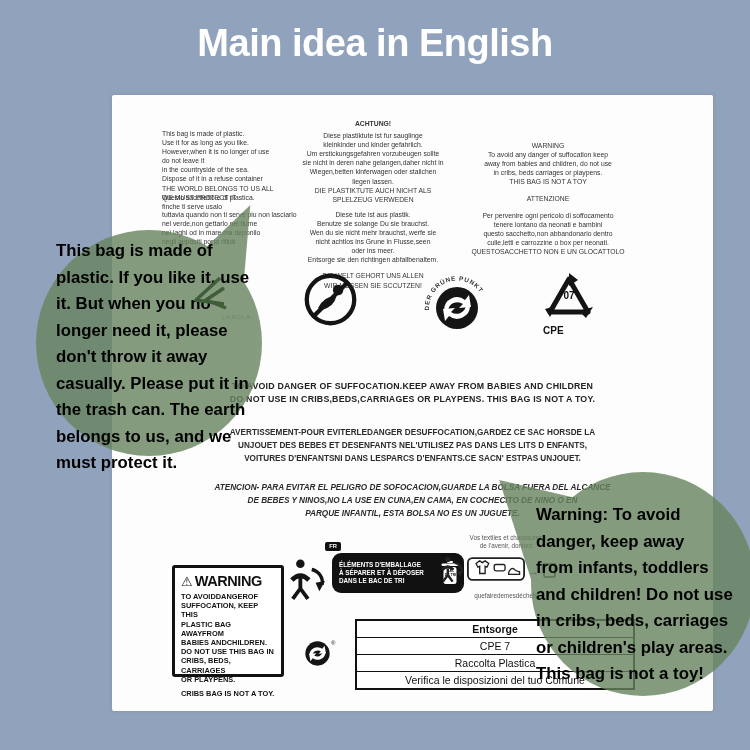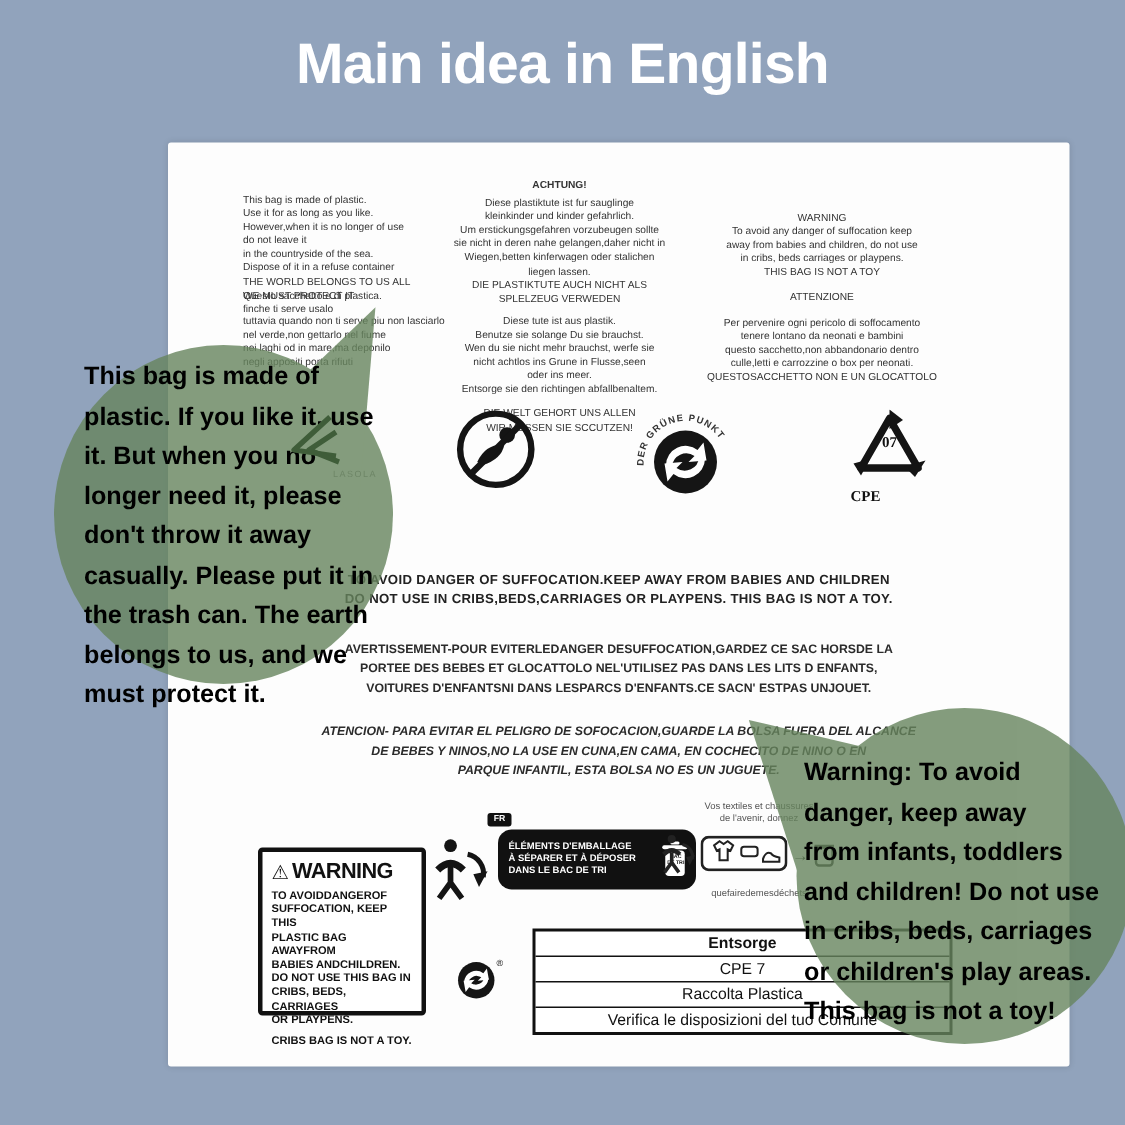--- a/index.html
+++ b/index.html
@@ -117,35 +117,35 @@
           </defs>
         <text font-size="6.3" fill="#333" letter-spacing="0.8" font-weight="bold">
           <textPath href="#arcp" startOffset="8%">DER GRÜNE PUNKT</textPath>
         </text>
         <circle cx="38" cy="47" r="21" fill="#151515"></circle>
         <path d="M25 49 a13 13 0 0 1 21 -10 l4 -5 2 12 -12 1 4 -4 a9.5 9.5 0 0 0 -15 7 z" fill="#fff"></path>
         <path d="M51 45 a13 13 0 0 1 -21 10 l-4 5 -2 -12 12 -1 -4 4 a9.5 9.5 0 0 0 15 -7 z" fill="#fff"></path>
       </svg>
     </div>
 
-    <div class="abs" style="left:455px;top:178px;width:52px;font-family:Liberation Serif, serif;">
+    <div class="abs" style="left:431px;top:178px;width:52px;">
       <svg width="52" height="46" viewBox="0 0 52 46">
         <path d="M26 6 L45 39 L7 39 Z" fill="none" stroke="#141414" stroke-width="5" stroke-linejoin="round"></path>
         <polygon points="26,0 35,7 26,13" fill="#141414"></polygon>
         <polygon points="50,34 43,45 36,38" fill="#141414"></polygon>
         <polygon points="2,36 13,33 7,44" fill="#141414"></polygon>
       </svg>
       <div class="num07">07</div>
       <div class="cpe">CPE</div>
     </div>
 
     <div class="abs cen-en pre">TO AVOID DANGER OF SUFFOCATION.KEEP AWAY FROM BABIES AND CHILDREN
 DO NOT USE IN CRIBS,BEDS,CARRIAGES OR PLAYPENS. THIS BAG IS NOT A TOY.</div>
     <div class="abs cen-fr pre">AVERTISSEMENT-POUR EVITERLEDANGER DESUFFOCATION,GARDEZ CE SAC HORSDE LA
-PORTEE DES BEBES ET GLOCATTOLO NEL'UTILISEZ PAS DANS LES LITS D ENFANTS,
+UNJOUET DES BEBES ET DESENFANTS NEL'UTILISEZ PAS DANS LES LITS D ENFANTS,
 VOITURES D'ENFANTSNI DANS LESPARCS D'ENFANTS.CE SACN' ESTPAS UNJOUET.</div>
     <div class="abs cen-es pre">ATENCION- PARA EVITAR EL PELIGRO DE SOFOCACION,GUARDE LA BOLSA FUERA DEL ALCANCE
 DE BEBES Y NINOS,NO LA USE EN CUNA,EN CAMA, EN COCHECITO DE NINO O EN
 PARQUE INFANTIL, ESTA BOLSA NO ES UN JUGUETE.</div>
 
     <div class="abs" style="left:176px;top:462px;">
       <svg width="38" height="44" viewBox="0 0 40 46">
         <circle cx="13" cy="7" r="4.5" fill="#141414"></circle>
         <path d="M4 24 Q13 15 22 24" stroke="#141414" stroke-width="5" fill="none"></path>
         <path d="M13 22 L13 33 M13 33 L5 44 M13 33 L21 44" stroke="#141414" stroke-width="4" fill="none"></path>

